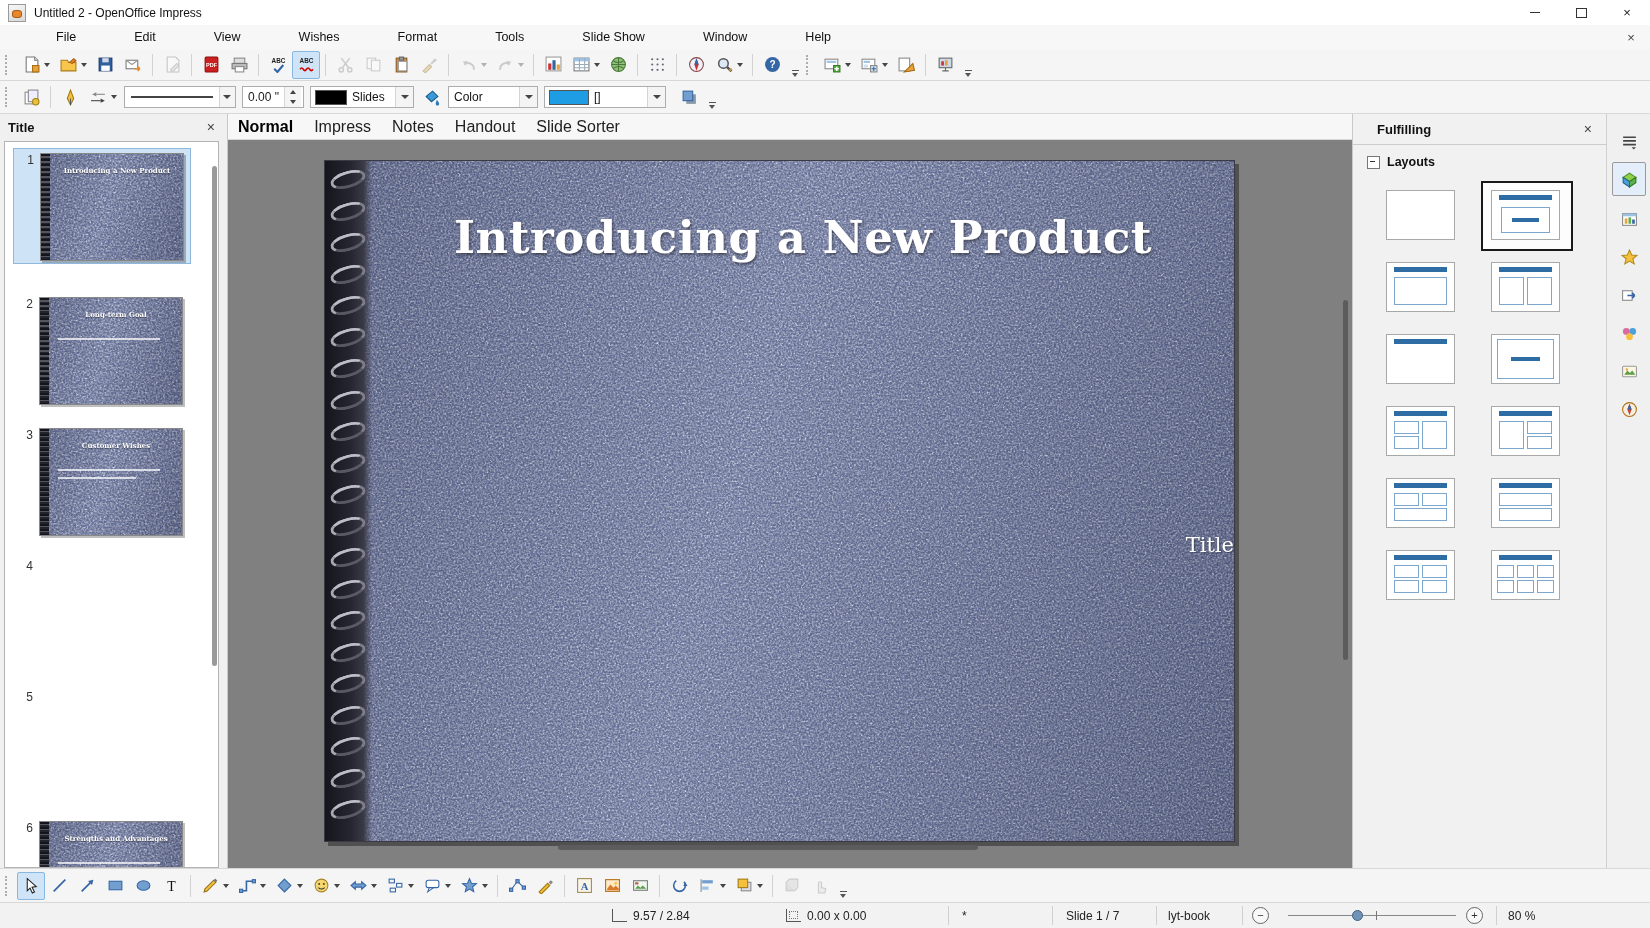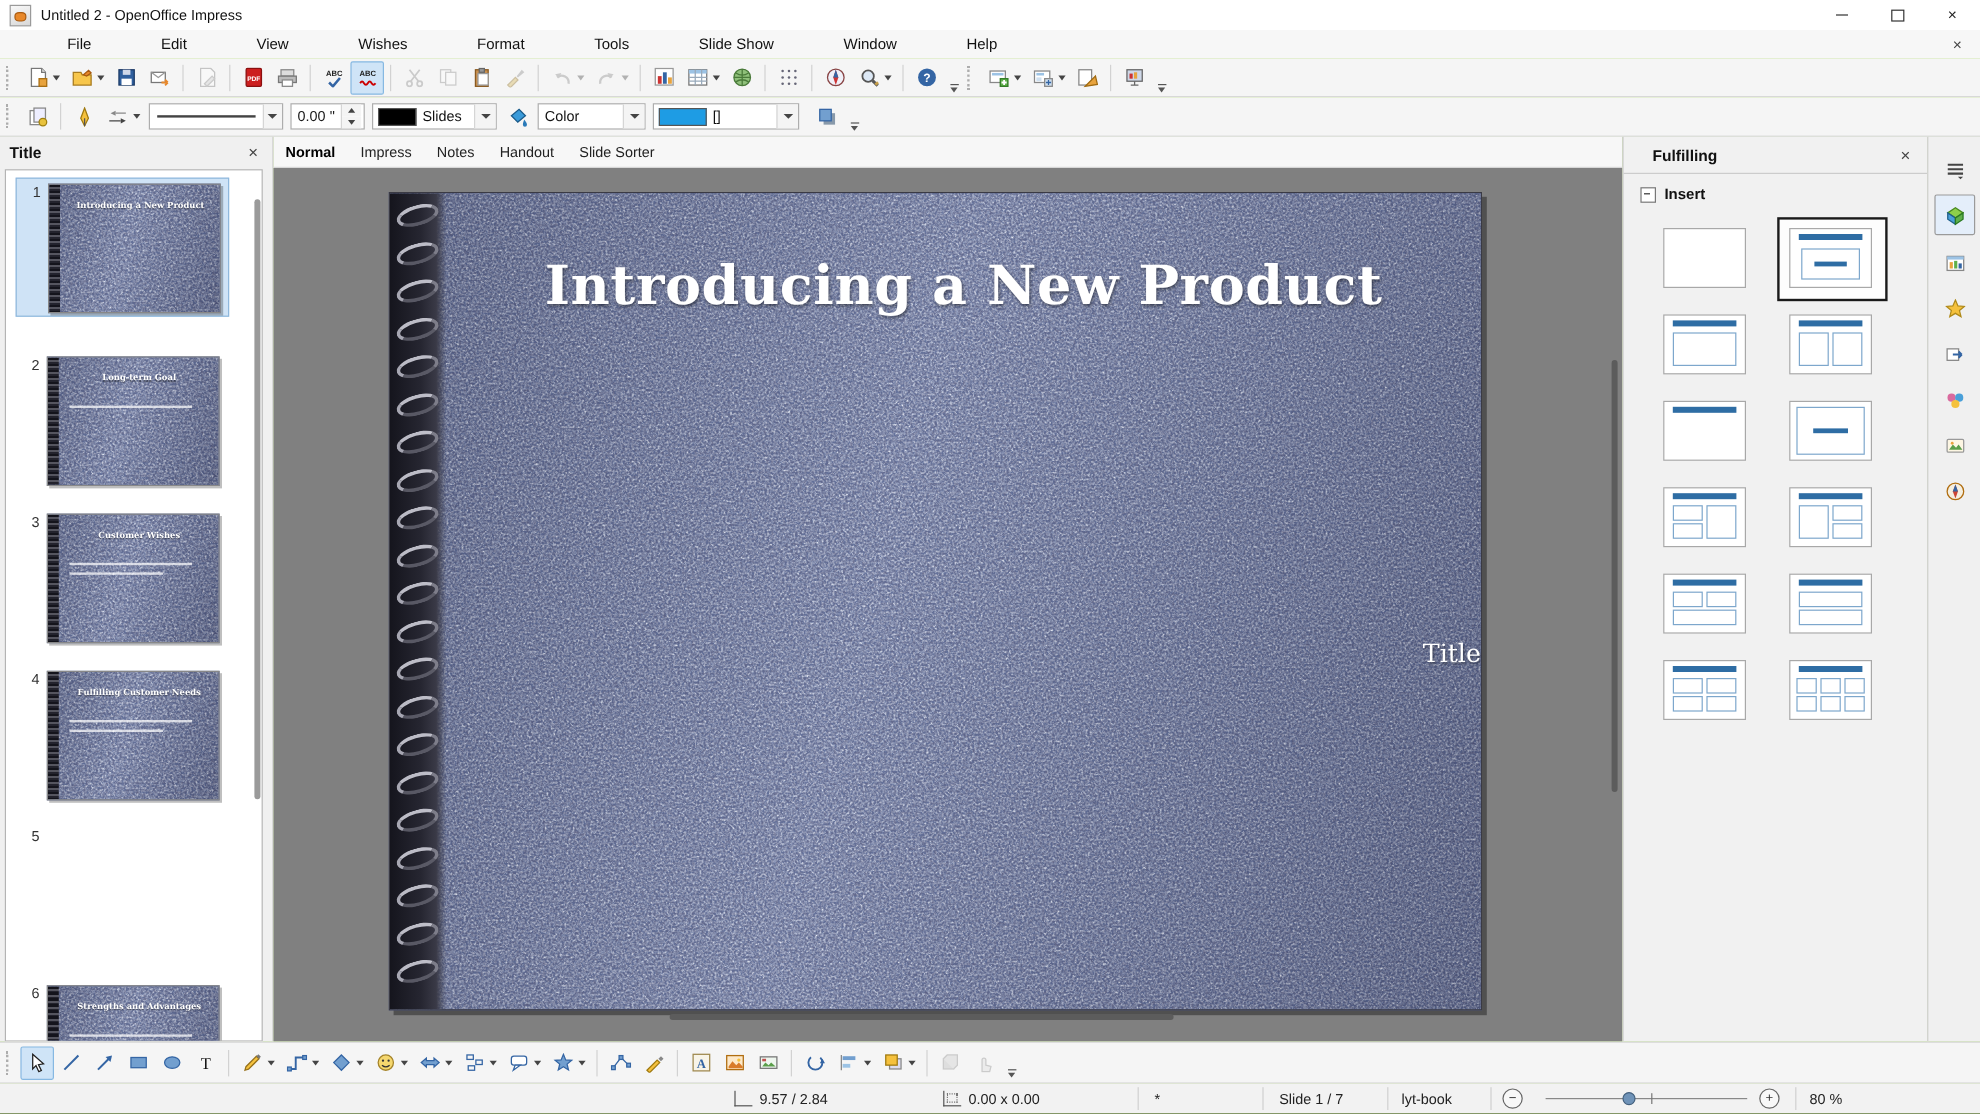--- a/index.html
+++ b/index.html
@@ -59,21 +59,21 @@
   .sthumb .noise{position:absolute;left:0;top:0;width:100%;height:100%;}
   .sspiral{position:absolute;left:0;top:0;width:9px;height:100%;
      background:repeating-linear-gradient(180deg,#14141c 0 2px,#55555f 2px 3.5px,#23232d 3.5px 5px);}
   .sttl{position:absolute;left:12px;right:2px;top:12px;text-align:center;color:#fff;
         font-family:"DejaVu Serif",serif;font-weight:bold;font-size:7px;text-shadow:0 1px 1px rgba(0,0,0,.5);white-space:nowrap;overflow:hidden;}
   .sline{position:absolute;left:18px;height:2px;background:rgba(255,255,255,.72);}
   .sp-scroll{position:absolute;right:1px;top:24px;width:5px;height:500px;background:#9a9a9a;border-radius:3px;}
   
   #center{position:absolute;left:228px;top:114px;width:1124px;height:754px;}
   #view-tabs{position:absolute;left:0;top:0;width:100%;height:26px;background:#f7f7f7;border-bottom:1px solid #d7d7d7;display:flex;align-items:center;padding-left:10px;box-sizing:border-box;}
-  .vtab{margin-right:21px;font-size:12px;color:#222;}
+  .vtab{margin-right:21px;font-size:16px;color:#222;}
   .vtab.active{font-weight:bold;color:#000;}
   #canvas{position:absolute;left:0;top:26px;width:100%;height:728px;background:#808080;overflow:hidden;}
   #main-slide{position:absolute;left:96px;top:20px;width:909px;height:680px;background:#5f6d98;border:1px solid #3a3a44;box-shadow:4px 4px 0 rgba(40,40,40,.55);overflow:hidden;}
   #main-slide .noise{position:absolute;left:0;top:0;width:100%;height:100%;}
   .denim-shade{position:absolute;left:0;top:0;right:0;bottom:0;background:linear-gradient(105deg,rgba(0,0,14,.16),rgba(255,255,255,.05) 45%,rgba(0,0,18,.20));}
   #spiral{position:absolute;left:0;top:0;width:47px;height:100%;
      background:linear-gradient(90deg,#15151d 0%,#262631 55%,#3a3a47 82%,rgba(95,109,152,0) 100%);}
   .ring{position:absolute;left:5px;width:30px;height:11px;border:3px solid;border-color:#d8d8e2 #8a8a96 #62626e #c0c0cc;border-radius:50%;transform:rotate(-16deg);opacity:.85;}
   #slide-title-text{position:absolute;left:47px;right:0;top:50px;text-align:center;color:#fff;
      font-family:"DejaVu Serif",serif;font-weight:bold;font-size:45px;letter-spacing:.5px;text-shadow:1px 2px 3px rgba(0,0,0,.45);}
@@ -562,32 +562,20 @@
               </svg>
               <div class="denim-shade"></div>
               <div class="sspiral"></div>
               <div class="sttl">Customer Wishes</div>
               <div class="sline" style="top:40px;width:72%"></div>
               <div class="sline" style="top:48px;width:55%"></div>
             </div>
           </div>
           <div class="slide-item" style="top: 413px;">
             <span class="snum">4</span>
-            <div class="sthumb">
-              <svg class="noise" preserveAspectRatio="none">
-                <rect width="100%" height="100%" fill="#5f6d98"></rect>
-                <rect width="100%" height="100%" filter="url(#nL)"></rect>
-                <rect width="100%" height="100%" filter="url(#nD)"></rect>
-              </svg>
-              <div class="denim-shade"></div>
-              <div class="sspiral"></div>
-              <div class="sttl">Fulfilling Customer Needs</div>
-              <div class="sline" style="top:40px;width:72%"></div>
-              <div class="sline" style="top:48px;width:55%"></div>
-            </div>
           </div>
           <div class="slide-item" style="top: 544px;">
             <span class="snum">5</span>
           </div>
           <div class="slide-item" style="top: 675px;">
             <span class="snum">6</span>
             <div class="sthumb">
               <svg class="noise" preserveAspectRatio="none">
                 <rect width="100%" height="100%" fill="#5f6d98"></rect>
                 <rect width="100%" height="100%" filter="url(#nL)"></rect>
@@ -653,21 +641,21 @@
     </div>
   </div>
 
   <div id="props">
     <div id="props-header">
       <span id="props-title">Fulfilling</span>
       <span id="props-close">×</span>
     </div>
     <div id="layouts-row">
       <span id="layouts-collapse"></span>
-      <span id="layouts-title">Insert</span>
+      <span id="layouts-title">Layouts</span>
     </div>
     <div id="layout-grid">
         <div class="lay" style="left: 33px; top: 12px;"></div>
         <div class="lay-sel-frame" style="left: 128px; top: 3px;"></div>
         <div class="lay" style="left: 138px; top: 12px;">
           <div class="bar" style="left: 10%; top: 9%; width: 80%; height: 9%;"></div>
           <div class="box" style="left: 14%; top: 34%; width: 72%; height: 54%;"></div>
           <div class="bar" style="left: 30%; top: 57%; width: 40%; height: 8%;"></div>
         </div>
         <div class="lay" style="left: 33px; top: 84px;">

